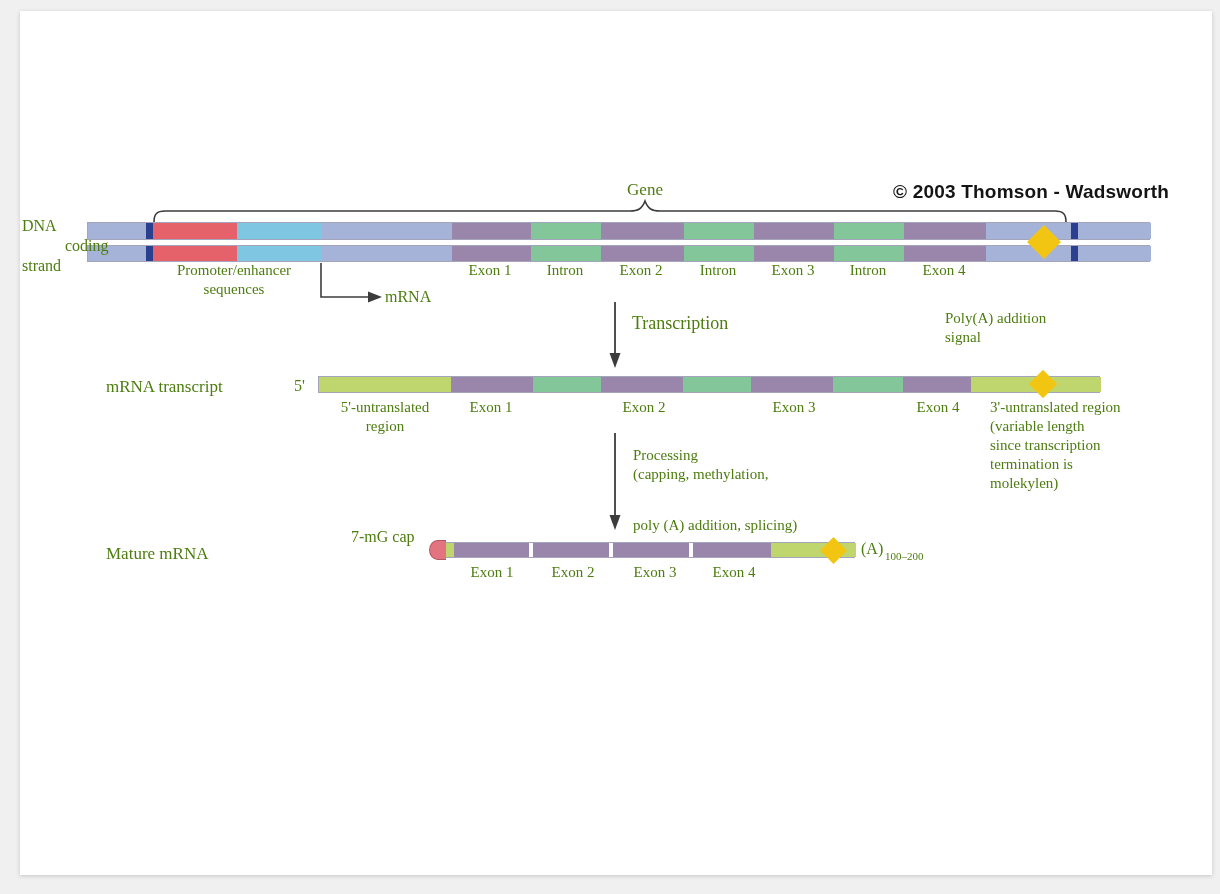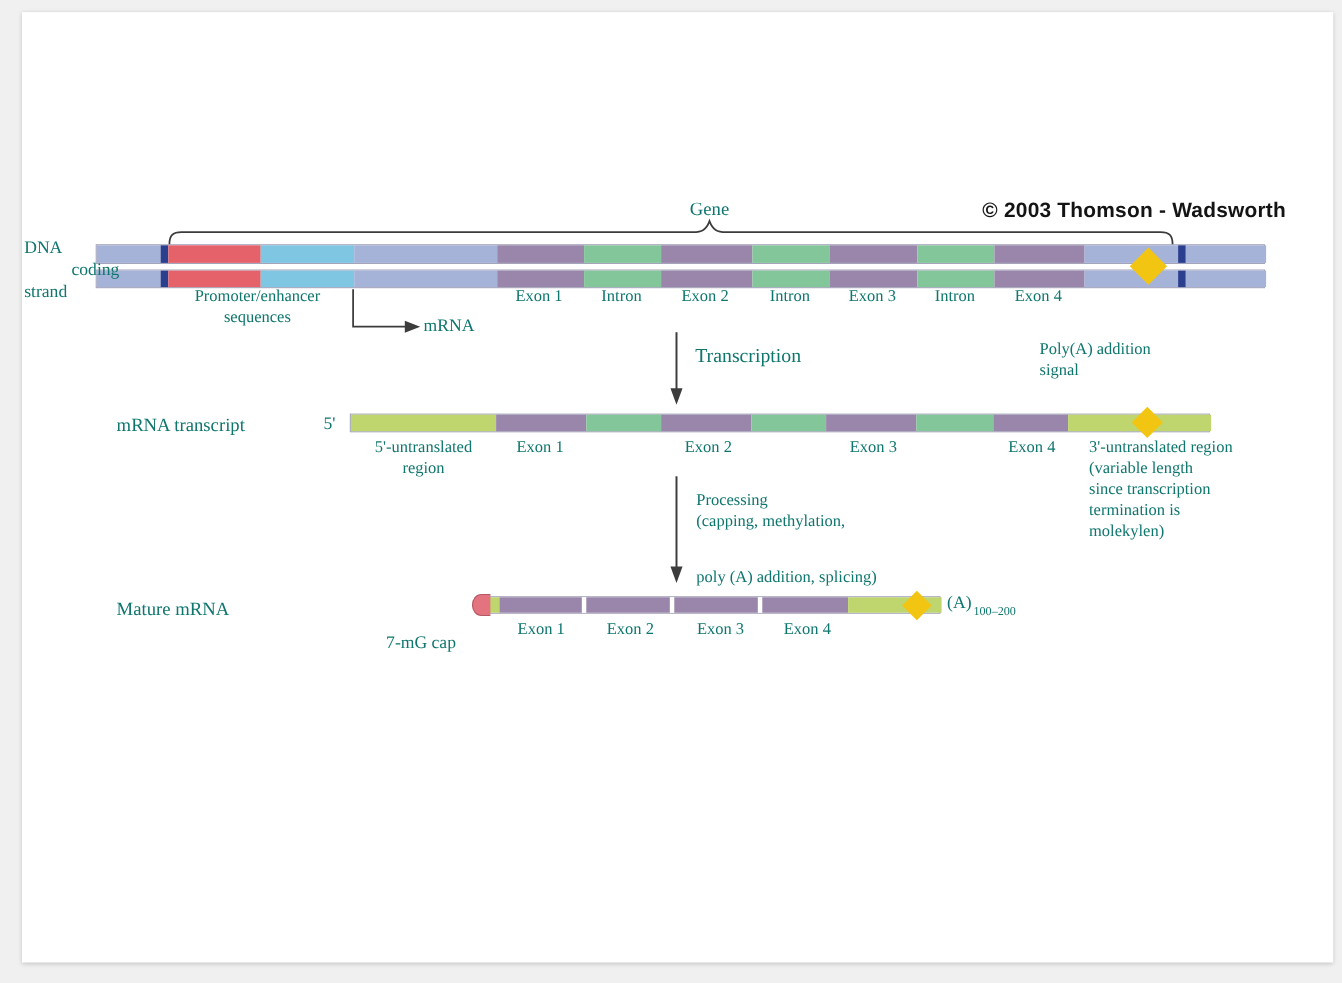--- a/index.html
+++ b/index.html
@@ -8,21 +8,21 @@
   .slide{position:absolute;left:20px;top:11px;width:1192px;height:864px;background:#ffffff;
          box-shadow:0 1px 4px rgba(0,0,0,0.18);}
   .title{position:absolute;left:133px;top:70px;font-size:46px;font-weight:bold;color:#000;
          font-family:"Liberation Sans",sans-serif;letter-spacing:-0.5px;
          text-shadow:1.5px 2px 1.5px rgba(0,0,0,0.35);}
   .notes{position:absolute;left:133px;top:727px;font-size:21px;line-height:32px;color:#000;
          font-family:"Liberation Sans",sans-serif;}
   .layer{position:absolute;left:0;top:0;width:1220px;height:894px;}
   .bar{position:absolute;border:1px solid rgba(90,90,130,0.55);box-sizing:border-box;}
   .seg{position:absolute;top:0;height:100%;}
-  .dtext{position:absolute;font-family:"Liberation Serif","DejaVu Serif",serif;color:#0f766e;
+  .dtext{position:absolute;font-family:"Liberation Serif","DejaVu Serif",serif;color:#4d7c0f;
          white-space:nowrap;line-height:1.15;}
   .dtext.ctr{transform:translateX(-50%);}
   .dtext.sb{font-family:"Liberation Sans",sans-serif;font-weight:bold;color:#141414;letter-spacing:0.2px;}
   .diamond{position:absolute;transform:rotate(45deg);}
   .capshape{position:absolute;border:1px solid rgba(150,70,80,0.6);box-sizing:border-box;
             border-top-left-radius:50% 50%;border-bottom-left-radius:50% 50%;border-right:none;}
   svg.overlay{position:absolute;left:0;top:0;pointer-events:none;}
 </style>
 </head>
 <body>
@@ -120,21 +120,21 @@
       <div class="dtext ctr" style="left: 938px; top: 399px; font-size: 15px;">Exon 4</div>
       <div class="dtext" style="left: 990px; top: 399px; font-size: 15px;">3'-untranslated region</div>
       <div class="dtext" style="left: 990px; top: 418px; font-size: 15px;">(variable length</div>
       <div class="dtext" style="left: 990px; top: 437px; font-size: 15px;">since transcription</div>
       <div class="dtext" style="left: 990px; top: 456px; font-size: 15px;">termination is</div>
       <div class="dtext" style="left: 990px; top: 475px; font-size: 15px;">molekylen)</div>
       <div class="dtext" style="left: 633px; top: 447px; font-size: 15px;">Processing</div>
       <div class="dtext" style="left: 633px; top: 466px; font-size: 15px;">(capping, methylation,</div>
       <div class="dtext" style="left: 633px; top: 485px; font-size: 15px; margin-top: 32px;">poly (A) addition, splicing)</div>
       <div class="dtext" style="left: 106px; top: 544px; font-size: 17px;">Mature mRNA</div>
-      <div class="dtext" style="left: 351px; top: 576px; font-size: 16px;">7-mG cap</div>
+      <div class="dtext" style="left: 351px; top: 528px; font-size: 16px;">7-mG cap</div>
       <div class="dtext ctr" style="left: 492px; top: 564px; font-size: 15px;">Exon 1</div>
       <div class="dtext ctr" style="left: 573px; top: 564px; font-size: 15px;">Exon 2</div>
       <div class="dtext ctr" style="left: 655px; top: 564px; font-size: 15px;">Exon 3</div>
       <div class="dtext ctr" style="left: 734px; top: 564px; font-size: 15px;">Exon 4</div>
       <div class="dtext" style="left: 861px; top: 540px; font-size: 16px;">(A)</div>
       <div class="dtext" style="left: 885px; top: 550px; font-size: 11px;">100–200</div>
     </div>
 
   <svg class="overlay" width="1220" height="894">
 

